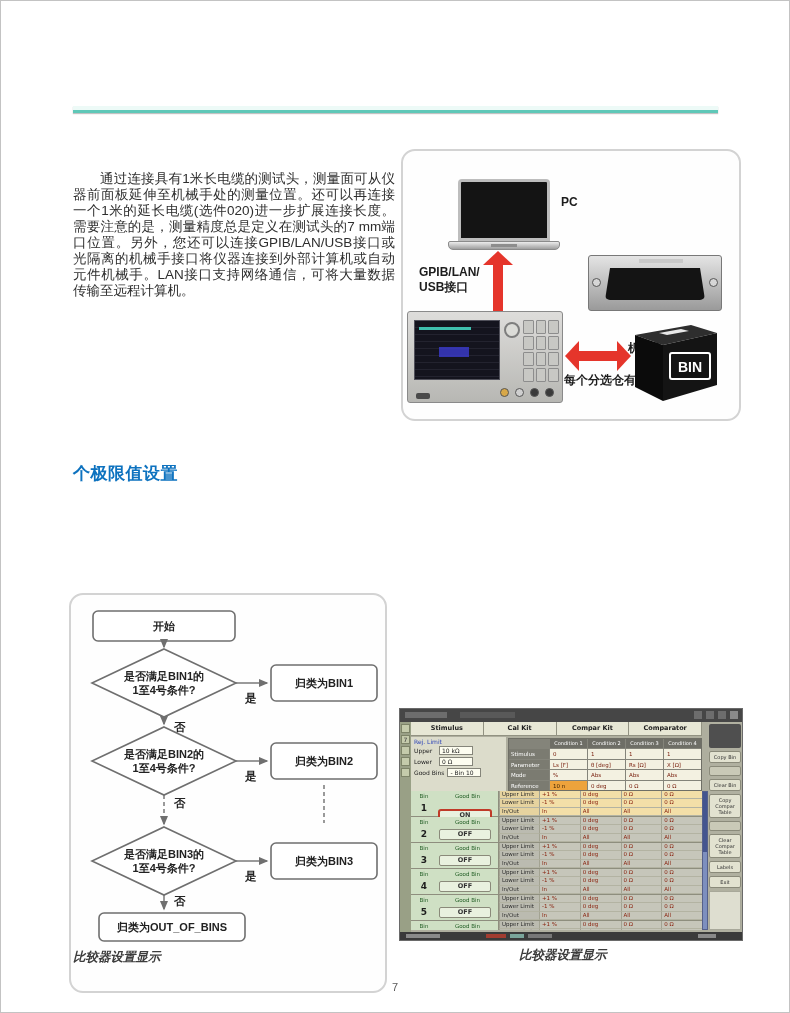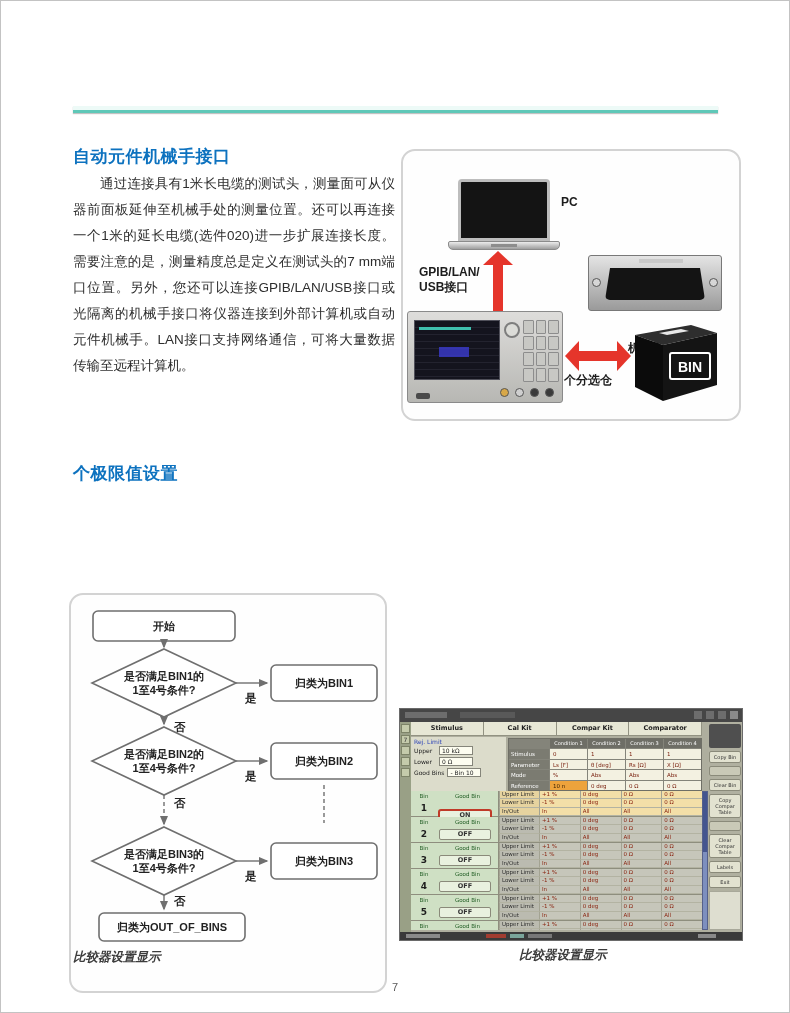--- a/index.html
+++ b/index.html
@@ -13,21 +13,21 @@
   .top-rule {
     position:absolute; left:72px; top:105px; width:645px; height:7px;
     background:linear-gradient(to bottom,#edfaf7 0 55%,#5fc8b8 55% 100%);
     box-shadow:0 1px 1px rgba(120,120,120,.45);
   }
   .sec-title {
     position:absolute; font-size:17px; font-weight:bold; color:#0d72bf;
     letter-spacing:.5px;
   }
   .sec-body {
-    position:absolute; font-size:13.5px; line-height:26px; text-align:justify;
+    position:absolute; font-size:13.5px; line-height:16px; text-align:justify;
     color:#2e2e2e; text-indent:2em;
   }
   #s1-title { left:72px; top:144px; }
   #s1-body  { left:72px; top:170px; width:322px; }
   #s2-title { left:72px; top:461px; }
   #s2-body  { left:72px; top:487px; width:650px; }
 
   .fig-frame {
     position:absolute; background:#fefefe; border:2px solid #d3d3d3; border-radius:14px;
   }
@@ -153,21 +153,20 @@
   .ss5 { width:18px; background:#555; margin-left:auto; margin-right:26px; background:#8a8a8a; }
   .page-num { position:absolute; left:0; right:0; top:980px; text-align:center; font-size:11px; color:#5a5a5a; }
 </style>
 </head>
 <body>
 
 <div class="page">
 
   <div class="top-rule"></div>
 
-  <div class="sec-title" id="s1-title">自动元件机械手接口</div>
   <div class="sec-body" id="s1-body">通过连接具有1米长电缆的测试头，测量面可从仪器前面板延伸至机械手处的测量位置。还可以再连接一个1米的延长电缆(选件020)进一步扩展连接长度。需要注意的是，测量精度总是定义在测试头的7 mm端口位置。另外，您还可以连接GPIB/LAN/USB接口或光隔离的机械手接口将仪器连接到外部计算机或自动元件机械手。LAN接口支持网络通信，可将大量数据传输至远程计算机。</div>
 
   <div class="fig-frame" id="fig1">
     <div>
       <div class="lap-screen"></div>
       <div class="lap-base">
           <i></i>
         </div>
     </div>
     <span class="f1-label" style="left:158px; top:44px;">PC</span>
@@ -211,21 +210,21 @@
           <i class="p-dark"></i>
           <i class="p-dark"></i>
       </div>
       <div class="inst-foot"></div>
     </div>
     <div class="arrow-h">
       <span class="head-l"></span>
         <span class="shaft"></span>
         <span class="head-r"></span>
     </div>
-    <span class="f1-label" style="left:161px; top:222px;">个分选仓</span>
+    <span class="f1-label" style="left:161px; top:222px;">每个分选仓有</span>
     <div class="binbox">
       <svg width="94" height="84" viewBox="0 0 94 84">
         <polygon points="6,16 62,6 88,14 34,26" fill="#2e2e2e"></polygon>
         <polygon points="30,14 52,10 60,12 38,16" fill="#e8e8e8"></polygon>
         <polygon points="6,16 34,26 34,82 6,68" fill="#0b0b0b"></polygon>
         <polygon points="34,26 88,14 88,66 34,82" fill="#141414"></polygon>
         <rect x="41" y="34" width="40" height="26" fill="none" stroke="#ffffff" stroke-width="2" rx="2"></rect>
         <text x="61" y="53" fill="#ffffff" font-size="14" font-weight="bold" text-anchor="middle" font-family="Liberation Sans, sans-serif">BIN</text>
       </svg>
     </div>

